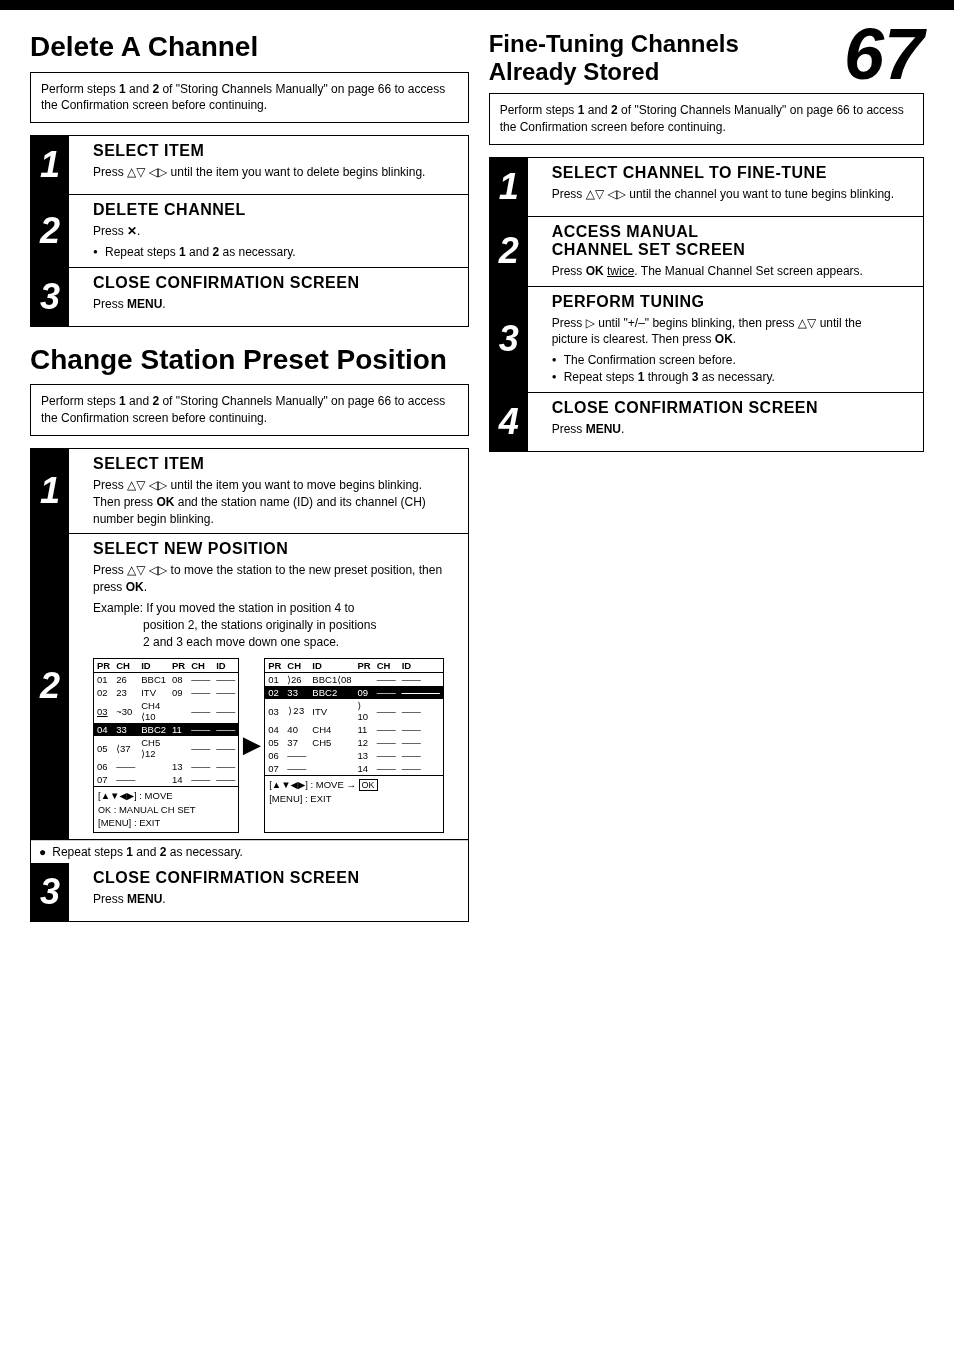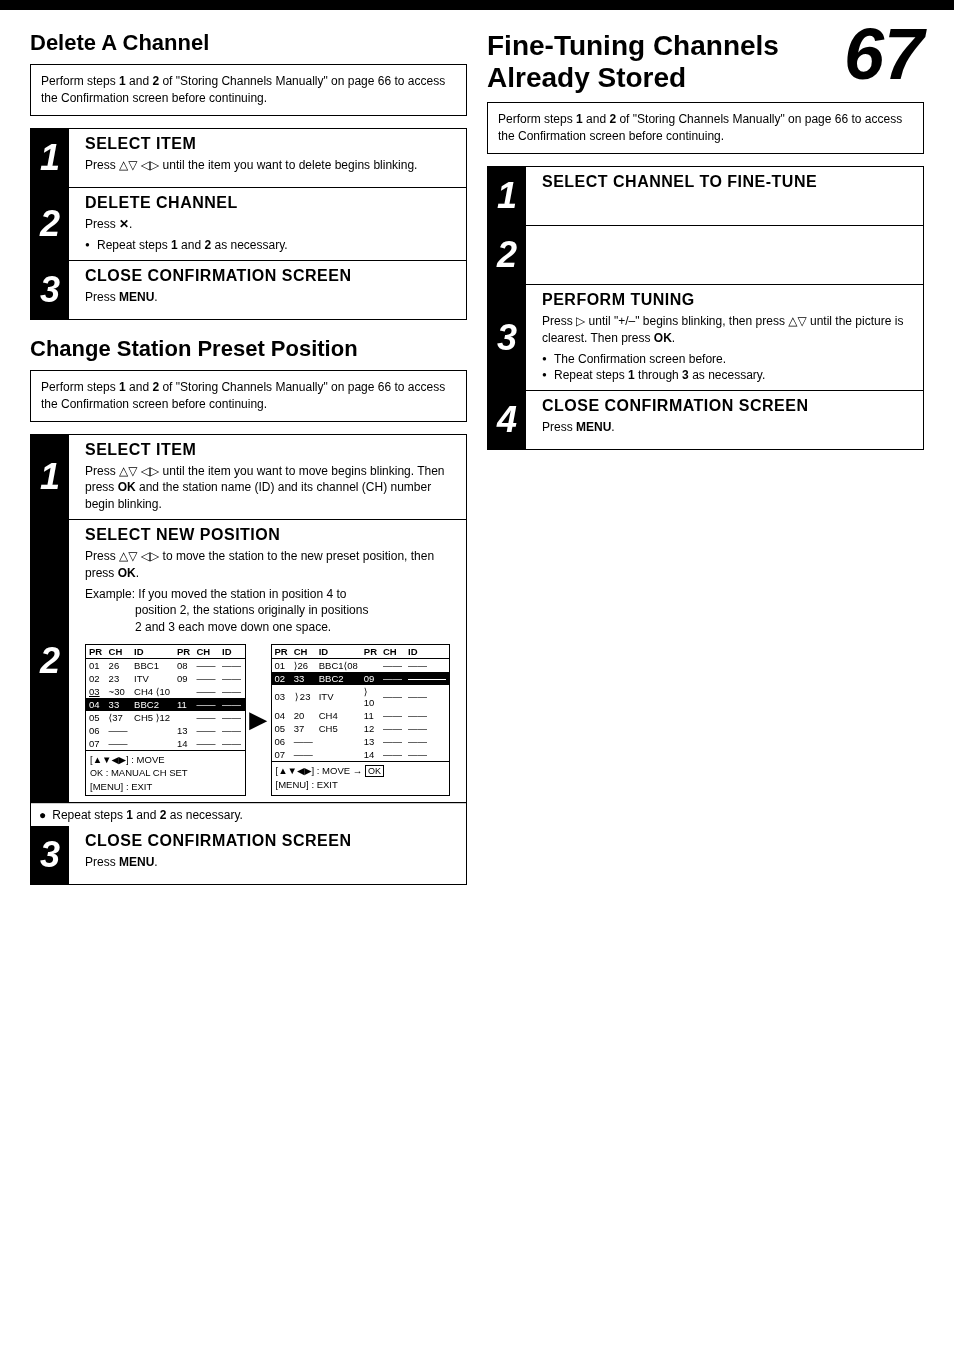--- a/index.html
+++ b/index.html
@@ -37,21 +37,21 @@
     }
     .left-col {
       flex: 1;
       max-width: 440px;
     }
     .right-col {
       flex: 1;
       max-width: 440px;
     }
     .section-title {
-      font-size: 22px;
+      font-size: 28px;
       font-weight: bold;
       margin-bottom: 8px;
       line-height: 1.2;
     }
     .intro-box {
       border: 1px solid #000;
       padding: 8px 10px;
       font-size: 12px;
       margin-bottom: 12px;
       line-height: 1.4;
@@ -76,21 +76,21 @@
       display: flex;
       align-items: center;
       justify-content: center;
       font-size: 36px;
       font-style: italic;
       font-weight: bold;
       padding: 8px 0;
     }
     .step-content {
       flex: 1;
-      padding: 6px 16px;
+      padding: 6px 24px;
     }
     .step-heading {
       font-size: 16px;
       font-weight: bold;
       text-transform: uppercase;
       letter-spacing: 0.5px;
       margin-bottom: 4px;
       font-family: Arial, Helvetica, sans-serif;
     }
     .step-text {
@@ -308,21 +308,21 @@
                   <tr>
                     <td style="padding:1px 3px;">03</td>
                     <td style="padding:1px 3px;font-family:Liberation Mono, monospace;">⟩23</td>
                     <td style="padding:1px 3px;">ITV</td>
                     <td style="padding:1px 3px;">⟩10</td>
                     <td style="padding:1px 3px;">——</td>
                     <td style="padding:1px 3px;">——</td>
                   </tr>
                   <tr>
                     <td style="padding:1px 3px;">04</td>
-                    <td style="padding:1px 3px;">20</td>
+                    <td style="padding:1px 3px;">40</td>
                     <td style="padding:1px 3px;">CH4</td>
                     <td style="padding:1px 3px;">11</td>
                     <td style="padding:1px 3px;">——</td>
                     <td style="padding:1px 3px;">——</td>
                   </tr>
                   <tr>
                     <td style="padding:1px 3px;">05</td>
                     <td style="padding:1px 3px;">37</td>
                     <td style="padding:1px 3px;margin-left:36px;">CH5</td>
                     <td style="padding:1px 3px;">12</td>
@@ -368,35 +368,40 @@
             <div class="step-text">Press <b>MENU</b>.</div>
           </div>
         </div>
       </div>
     </div>
 
   </div>
 
   <div class="right-col" style="padding-top: 0;">
     <div>
-      <div class="section-title" style="font-size:28px; line-height:1.15;">Fine-Tuning Channels<br>Already Stored</div>
+      <div class="section-title" style="font-size:24px; line-height:1.15;">Fine-Tuning Channels<br>Already Stored</div>
       <div class="intro-box" style="margin-top:8px;">
         Perform steps <b>1</b> and <b>2</b> of "Storing Channels Manually" on page 66 to access the Confirmation screen before continuing.
       </div>
       <div class="steps-container">
 
         <div class="step-row">
           <div class="step-number">1</div>
           <div class="step-content">
             <div class="step-heading">SELECT CHANNEL TO FINE-TUNE</div>
+            <div class="step-text">Press △▽ ◁▷ until the channel you want to tune begins blinking.</div>
           </div>
         </div>
 
         <div class="step-row">
           <div class="step-number">2</div>
+          <div class="step-content">
+            <div class="step-heading">ACCESS MANUAL<br>CHANNEL SET SCREEN</div>
+            <div class="step-text">Press <b>OK</b> <u>twice</u>. The Manual Channel Set screen appears.</div>
+          </div>
         </div>
 
         <div class="step-row">
           <div class="step-number">3</div>
           <div class="step-content">
             <div class="step-heading">PERFORM TUNING</div>
             <div class="step-text">Press ▷ until "+/–" begins blinking, then press △▽ until the picture is clearest. Then press <b>OK</b>.</div>
             <ul class="bullet-list">
               <li>The Confirmation screen before.</li>
               <li>Repeat steps <b>1</b> through <b>3</b> as necessary.</li>

